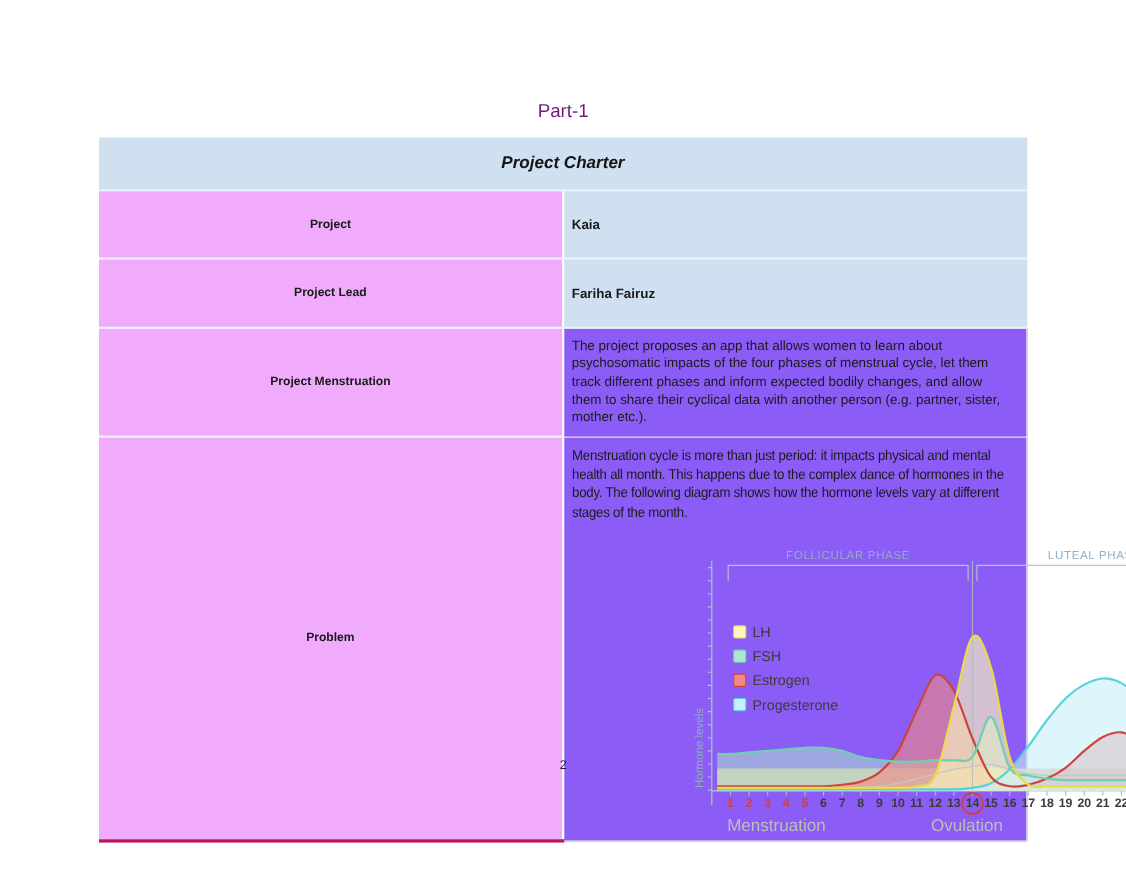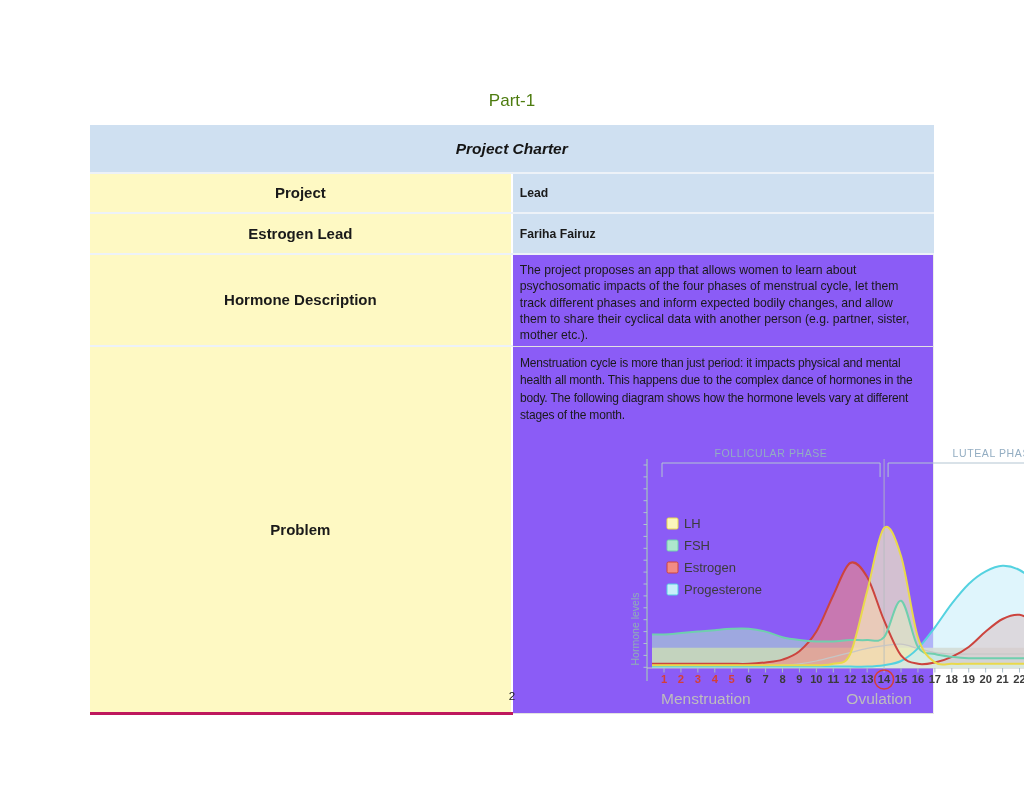--- a/index.html
+++ b/index.html
@@ -2,36 +2,36 @@
 <html><head>
 <meta charset="utf-8">
 <style>
   html,body{margin:0;padding:0;}
   body{
     width:1024px;height:791px;position:relative;background:#ffffff;
     font-family:"Liberation Sans",sans-serif;color:#1a1a1a;overflow:hidden;
   }
   .doc-title{
     position:absolute;top:91px;left:0;width:1024px;text-align:center;
-    font-size:17px;font-weight:500;color:#4d7c0f;
+    font-size:17px;font-weight:500;color:#701a75;
   }
   table.charter{
     position:absolute;top:125px;left:90px;width:844px;
     border-collapse:collapse;table-layout:fixed;
   }
   table.charter td{vertical-align:middle;}
   tr.hdr td{
     background:#cfe0f1;height:45px;text-align:center;
     font-weight:bold;font-style:italic;font-size:15.5px;color:#151515;
     border-bottom:2px solid #edf2f8;
     margin-top:12px;
   }
   td.lbl{
-    background:#fef9c3;width:88px;text-align:center;font-weight:bold;
-    font-size:15px;line-height:1.3;padding:2px 6px;
+    background:#f0abfc;width:88px;text-align:center;font-weight:bold;
+    font-size:11px;line-height:1.3;padding:13px 6px;
     border-bottom:2px solid #edf2f8;border-right:2px solid #ffffff;
   }
   td.val{font-size:12.2px;padding:2px 10px 2px 7px;}
   td.val.blue{
     background:#cfe0f1;font-weight:bold;border-bottom:2px solid #edf2f8;
   }
   td.val.white{
     background:#8b5cf6;border-bottom:1px solid #e2e2e2;border-right:1px solid #ececec;
     vertical-align:top;padding-top:7px;line-height:1.33;
   }
@@ -55,28 +55,28 @@
 
 <div class="doc-title">Part-1</div>
 
 <table class="charter">
   <tbody>
       <tr class="hdr">
     <td colspan="2">Project Charter</td>
   </tr>
   <tr class="r1">
     <td class="lbl">Project</td>
-    <td class="val blue">Lead</td>
+    <td class="val blue">Kaia</td>
   </tr>
   <tr class="r2">
-    <td class="lbl">Estrogen Lead</td>
+    <td class="lbl">Project Lead</td>
     <td class="val blue">Fariha Fairuz</td>
   </tr>
   <tr class="rdesc">
-    <td class="lbl">Hormone Description</td>
+    <td class="lbl">Project Menstruation</td>
     <td class="val white">
       <div class="desc-text">The project proposes an app that allows women to learn about psychosomatic impacts of the four phases of menstrual cycle, let them track different phases and inform expected bodily changes, and allow them to share their cyclical data with another person (e.g. partner, sister, mother etc.).</div>
     </td>
   </tr>
   <tr class="rprob">
     <td class="lbl bprob">Problem</td>
     <td class="val white">
       <div class="prob-text">Menstruation cycle is more than just period: it impacts physical and mental health all month. This happens due to the complex dance of hormones in the body. The following diagram shows how the hormone levels vary at different stages of the month.</div>
       <div class="chart-wrap"><svg viewBox="0 0 540 278" width="540" height="278">
               <path d="M38,44 L38,30 L256.09000000000003,30 L256.09000000000003,44" fill="none" stroke="#b3c5d2" stroke-width="1"></path>

